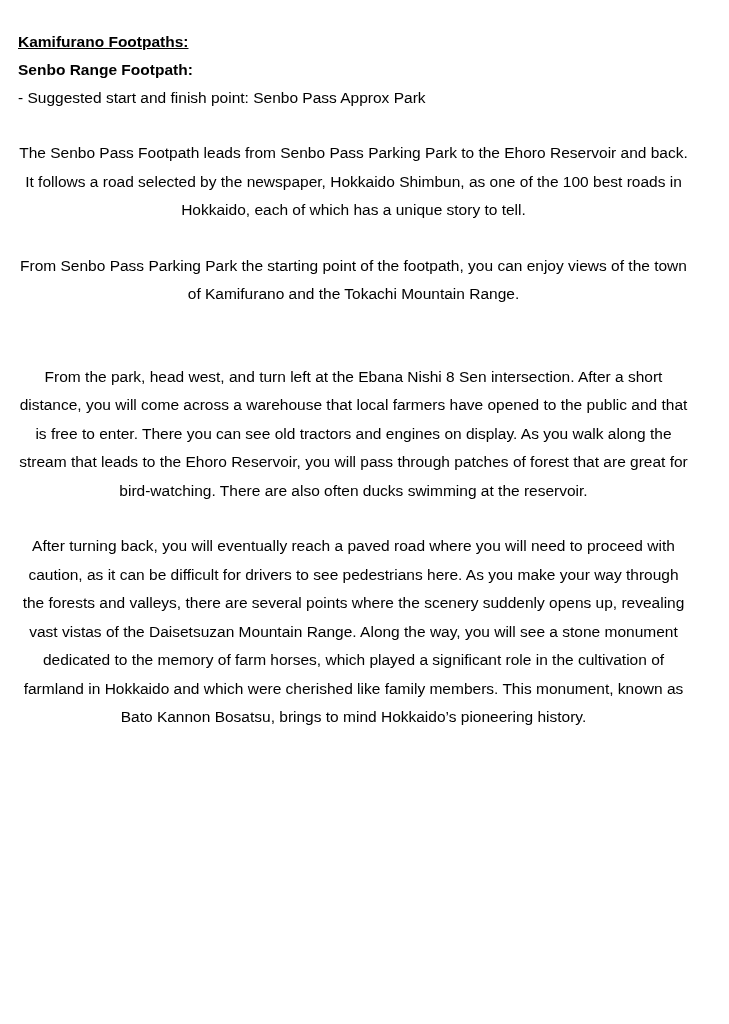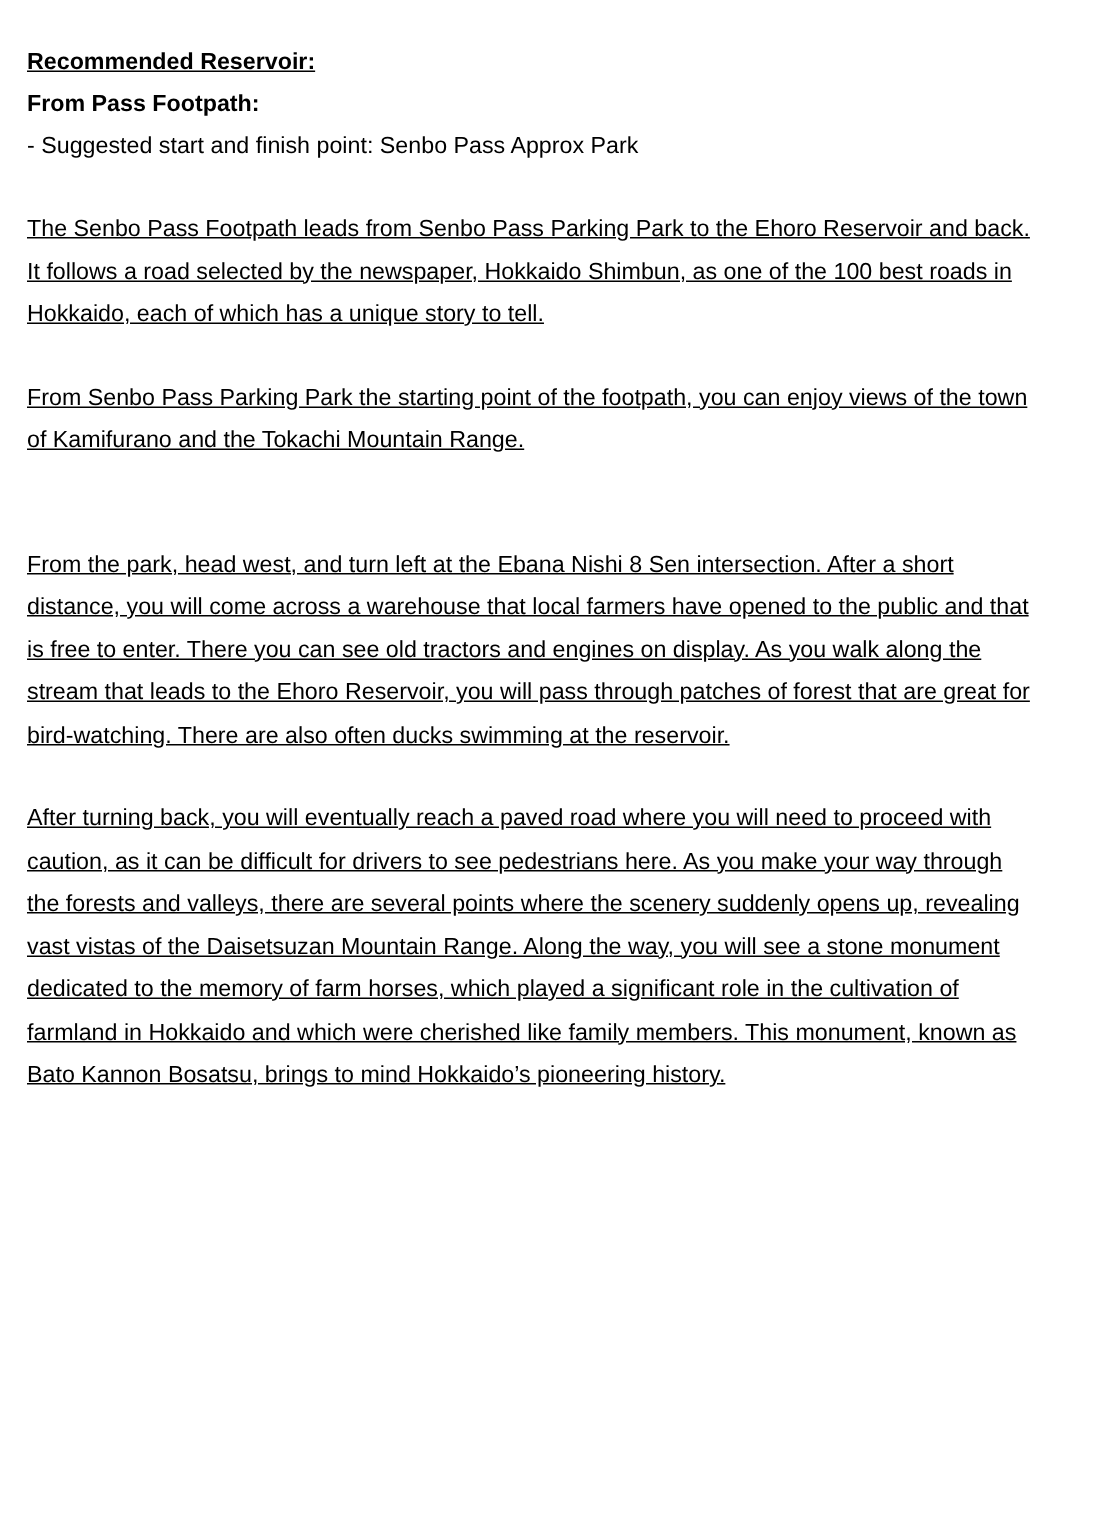--- a/index.html
+++ b/index.html
@@ -37,35 +37,34 @@
   }
   .bullet {
     font-size: 15.5px;
     line-height: 28px;
     margin: 0;
   }
   .para {
     font-size: 15.5px;
     line-height: 28.5px;
     margin: 0;
-    text-align: left;
+    text-align: center;
     max-width: 675px;
-    text-decoration: underline;
   }
   .spacer-sm { height: 27px; }
   .spacer-lg { height: 55px; }
 </style>
 </head>
 <body>
 
 <div class="page">
 
-  <h1 class="heading">Recommended Reservoir:</h1>
+  <h1 class="heading">Kamifurano Footpaths:</h1>
 
-  <h2 class="subheading">From Pass Footpath:</h2>
+  <h2 class="subheading">Senbo Range Footpath:</h2>
 
   <p class="bullet">- Suggested start and finish point: Senbo Pass Approx Park</p>
 
   <div class="spacer-sm"></div>
 
   <p class="para">The Senbo Pass Footpath leads from Senbo Pass Parking Park to the Ehoro Reservoir and back. It follows a road selected by the newspaper, Hokkaido Shimbun, as one of the 100 best roads in Hokkaido, each of which has a unique story to tell.</p>
 
   <div class="spacer-sm"></div>
 
   <p class="para">From Senbo Pass Parking Park the starting point of the footpath, you can enjoy views of the town of Kamifurano and the Tokachi Mountain Range.</p>

